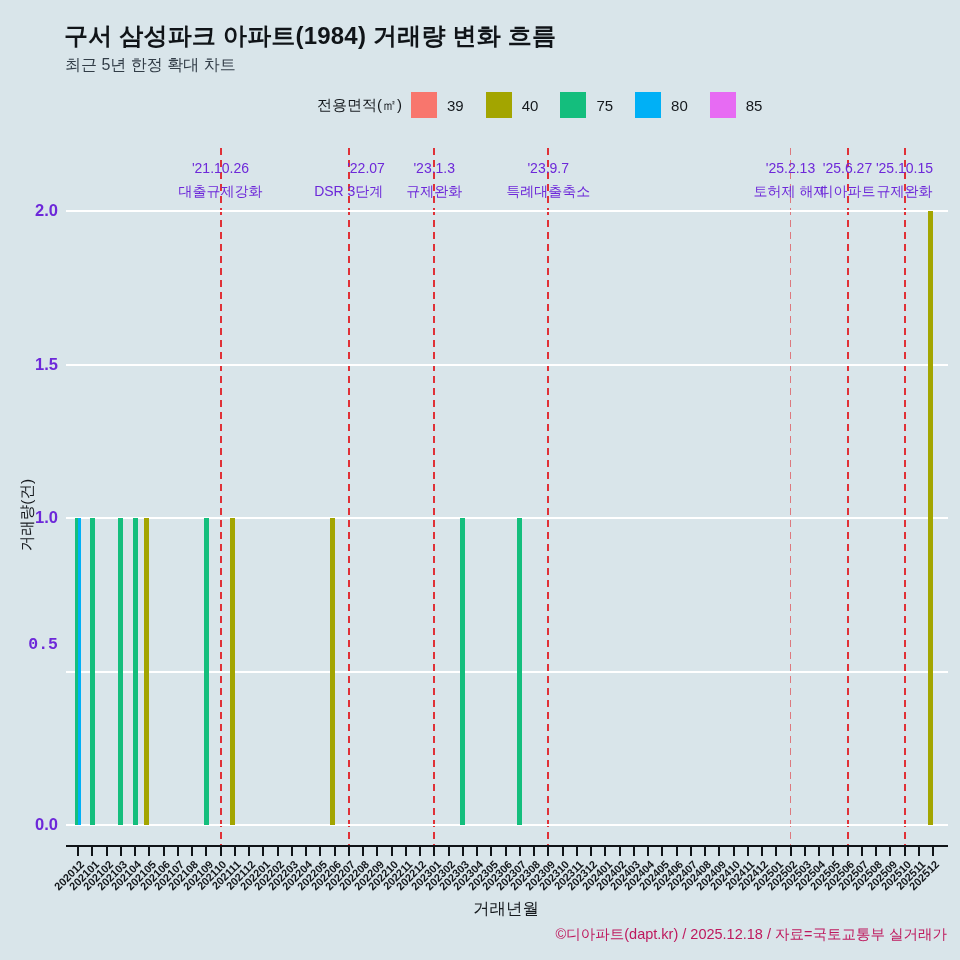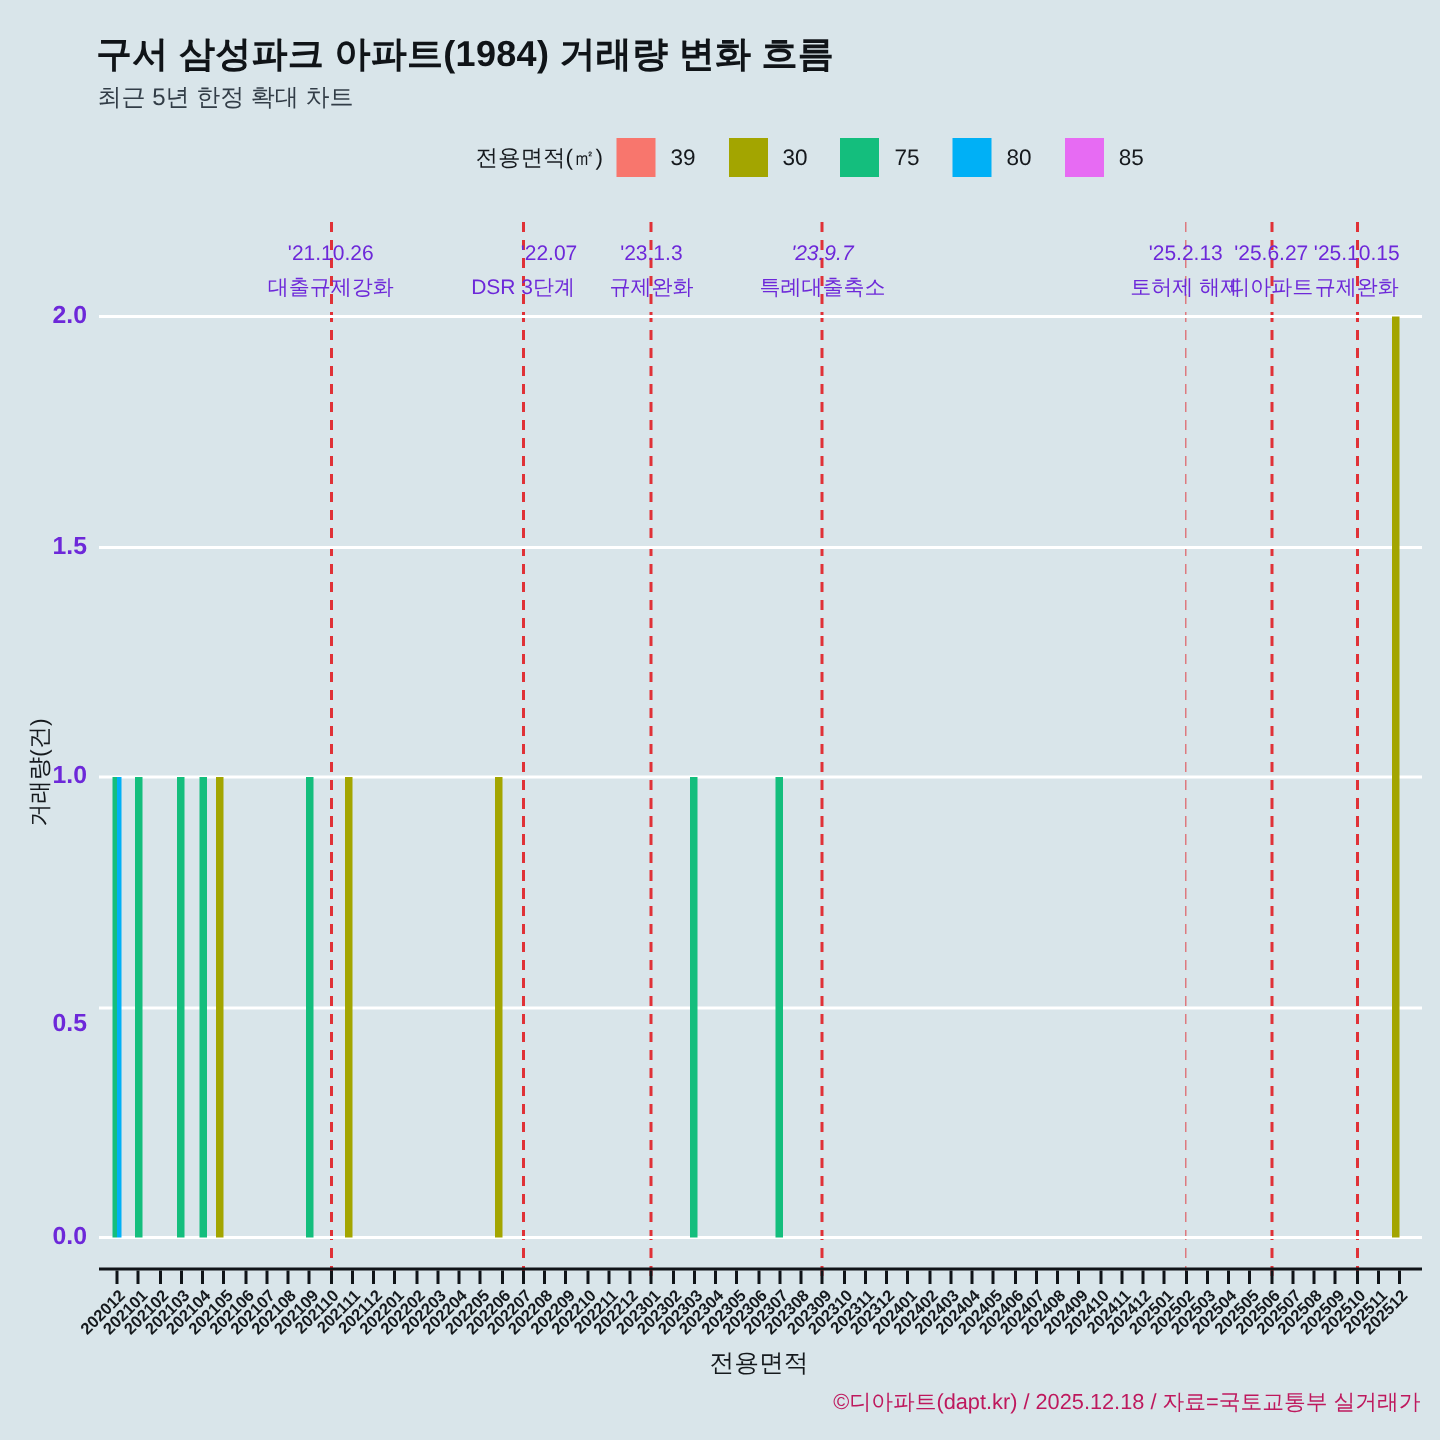--- a/index.html
+++ b/index.html
@@ -43,21 +43,21 @@
 <div class="abs subtitle">최근 5년 한정 확대 차트</div>
 
 <div class="abs legend" id="legend">
   <span class="legend-title">전용면적(㎡)</span>
 <div class="legend-item">
       <div class="legend-swatch" style="background: rgb(248, 118, 109);"></div>
       <div class="legend-label">39</div>
     </div>
     <div class="legend-item">
       <div class="legend-swatch" style="background: rgb(163, 165, 0);"></div>
-      <div class="legend-label">30</div>
+      <div class="legend-label">40</div>
     </div>
     <div class="legend-item">
       <div class="legend-swatch" style="background: rgb(20, 190, 125);"></div>
       <div class="legend-label">75</div>
     </div>
     <div class="legend-item">
       <div class="legend-swatch" style="background: rgb(0, 176, 246);"></div>
       <div class="legend-label">80</div>
     </div>
     <div class="legend-item">
@@ -70,21 +70,21 @@
     <div class="vline" style="left: 219.5px;"></div>
     <div class="vline" style="left: 347.75px;"></div>
     <div class="vline" style="left: 433.25px;"></div>
     <div class="vline" style="left: 547.25px;"></div>
     <div class="vline light" style="left: 789.5px;"></div>
     <div class="vline" style="left: 846.5px;"></div>
     <div class="vline" style="left: 903.5px;"></div>
     <div class="gridline" style="top: 824px; left: 66px; width: 882px;"></div>
     <div class="ytick-label" style="top: 815px;">0.0</div>
     <div class="gridline" style="top: 670.5px; left: 66px; width: 882px;"></div>
-    <div class="ytick-label" style="top: 673px;">0.5</div>
+    <div class="ytick-label" style="top: 635px; font-family: Liberation Mono, monospace;">0.5</div>
     <div class="gridline" style="top: 517px; left: 66px; width: 882px;"></div>
     <div class="ytick-label" style="top: 508px;">1.0</div>
     <div class="gridline" style="top: 363.5px; left: 66px; width: 882px;"></div>
     <div class="ytick-label" style="top: 354.5px;">1.5</div>
     <div class="gridline" style="top: 210px; left: 66px; width: 882px;"></div>
     <div class="ytick-label" style="top: 201px;">2.0</div>
     <div class="x-axis-line"></div>
     <div class="xtick" style="left: 77px;"></div>
     <div class="xtick-label" style="right: 882px; top: 858px;">202012</div>
     <div class="xtick" style="left: 91.25px;"></div>
@@ -218,25 +218,25 @@
     <div class="bar" style="left: 329.5px; width: 5px; top: 518px; height: 307px; background: rgb(163, 165, 0);"></div>
     <div class="bar" style="left: 460.25px; width: 5px; top: 518px; height: 307px; background: rgb(20, 190, 125);"></div>
     <div class="bar" style="left: 517.25px; width: 5px; top: 518px; height: 307px; background: rgb(20, 190, 125);"></div>
     <div class="bar" style="left: 928px; width: 5px; top: 211px; height: 614px; background: rgb(163, 165, 0);"></div>
     <div class="ann-date" style="left: 220.5px;">'21.10.26</div>
     <div class="ann-label" style="left: 220.5px;">대출규제강화</div>
     <div class="ann-date" style="left: 366px;">'22.07</div>
     <div class="ann-label" style="left: 348.75px;">DSR 3단계</div>
     <div class="ann-date" style="left: 434.25px;">'23.1.3</div>
     <div class="ann-label" style="left: 434.25px;">규제완화</div>
-    <div class="ann-date" style="left: 548.25px; font-style: italic;">'23.9.7</div>
+    <div class="ann-date" style="left: 548.25px;">'23.9.7</div>
     <div class="ann-label" style="left: 548.25px;">특례대출축소</div>
     <div class="ann-date" style="left: 790.5px;">'25.2.13</div>
     <div class="ann-label" style="left: 790.5px;">토허제 해제</div>
     <div class="ann-date" style="left: 847.5px;">'25.6.27</div>
     <div class="ann-label" style="left: 847.5px;">디아파트</div>
     <div class="ann-date" style="left: 904.5px;">'25.10.15</div>
     <div class="ann-label" style="left: 904.5px;">규제완화</div>
   </div>
 
 <div class="abs y-title">거래량(건)</div>
-<div class="abs x-title">전용면적</div>
+<div class="abs x-title">거래년월</div>
 <div class="abs caption">©디아파트(dapt.kr) / 2025.12.18 / 자료=국토교통부 실거래가</div>
 
 </body></html>

